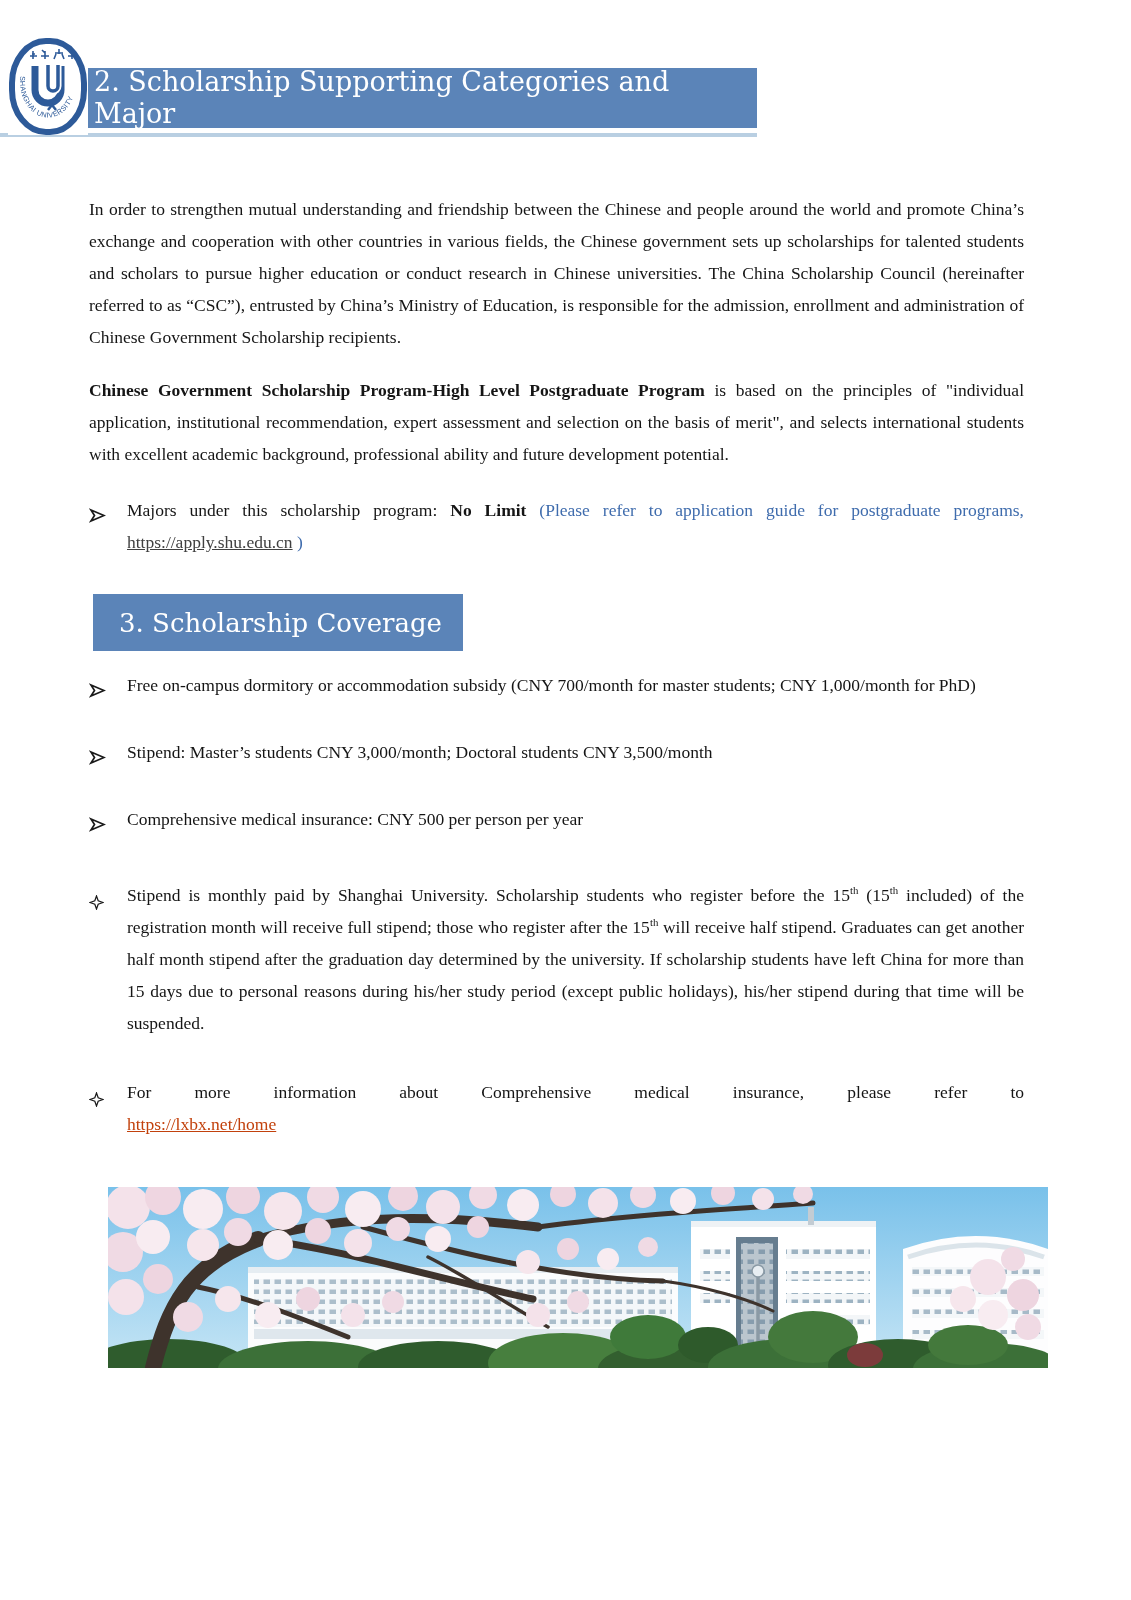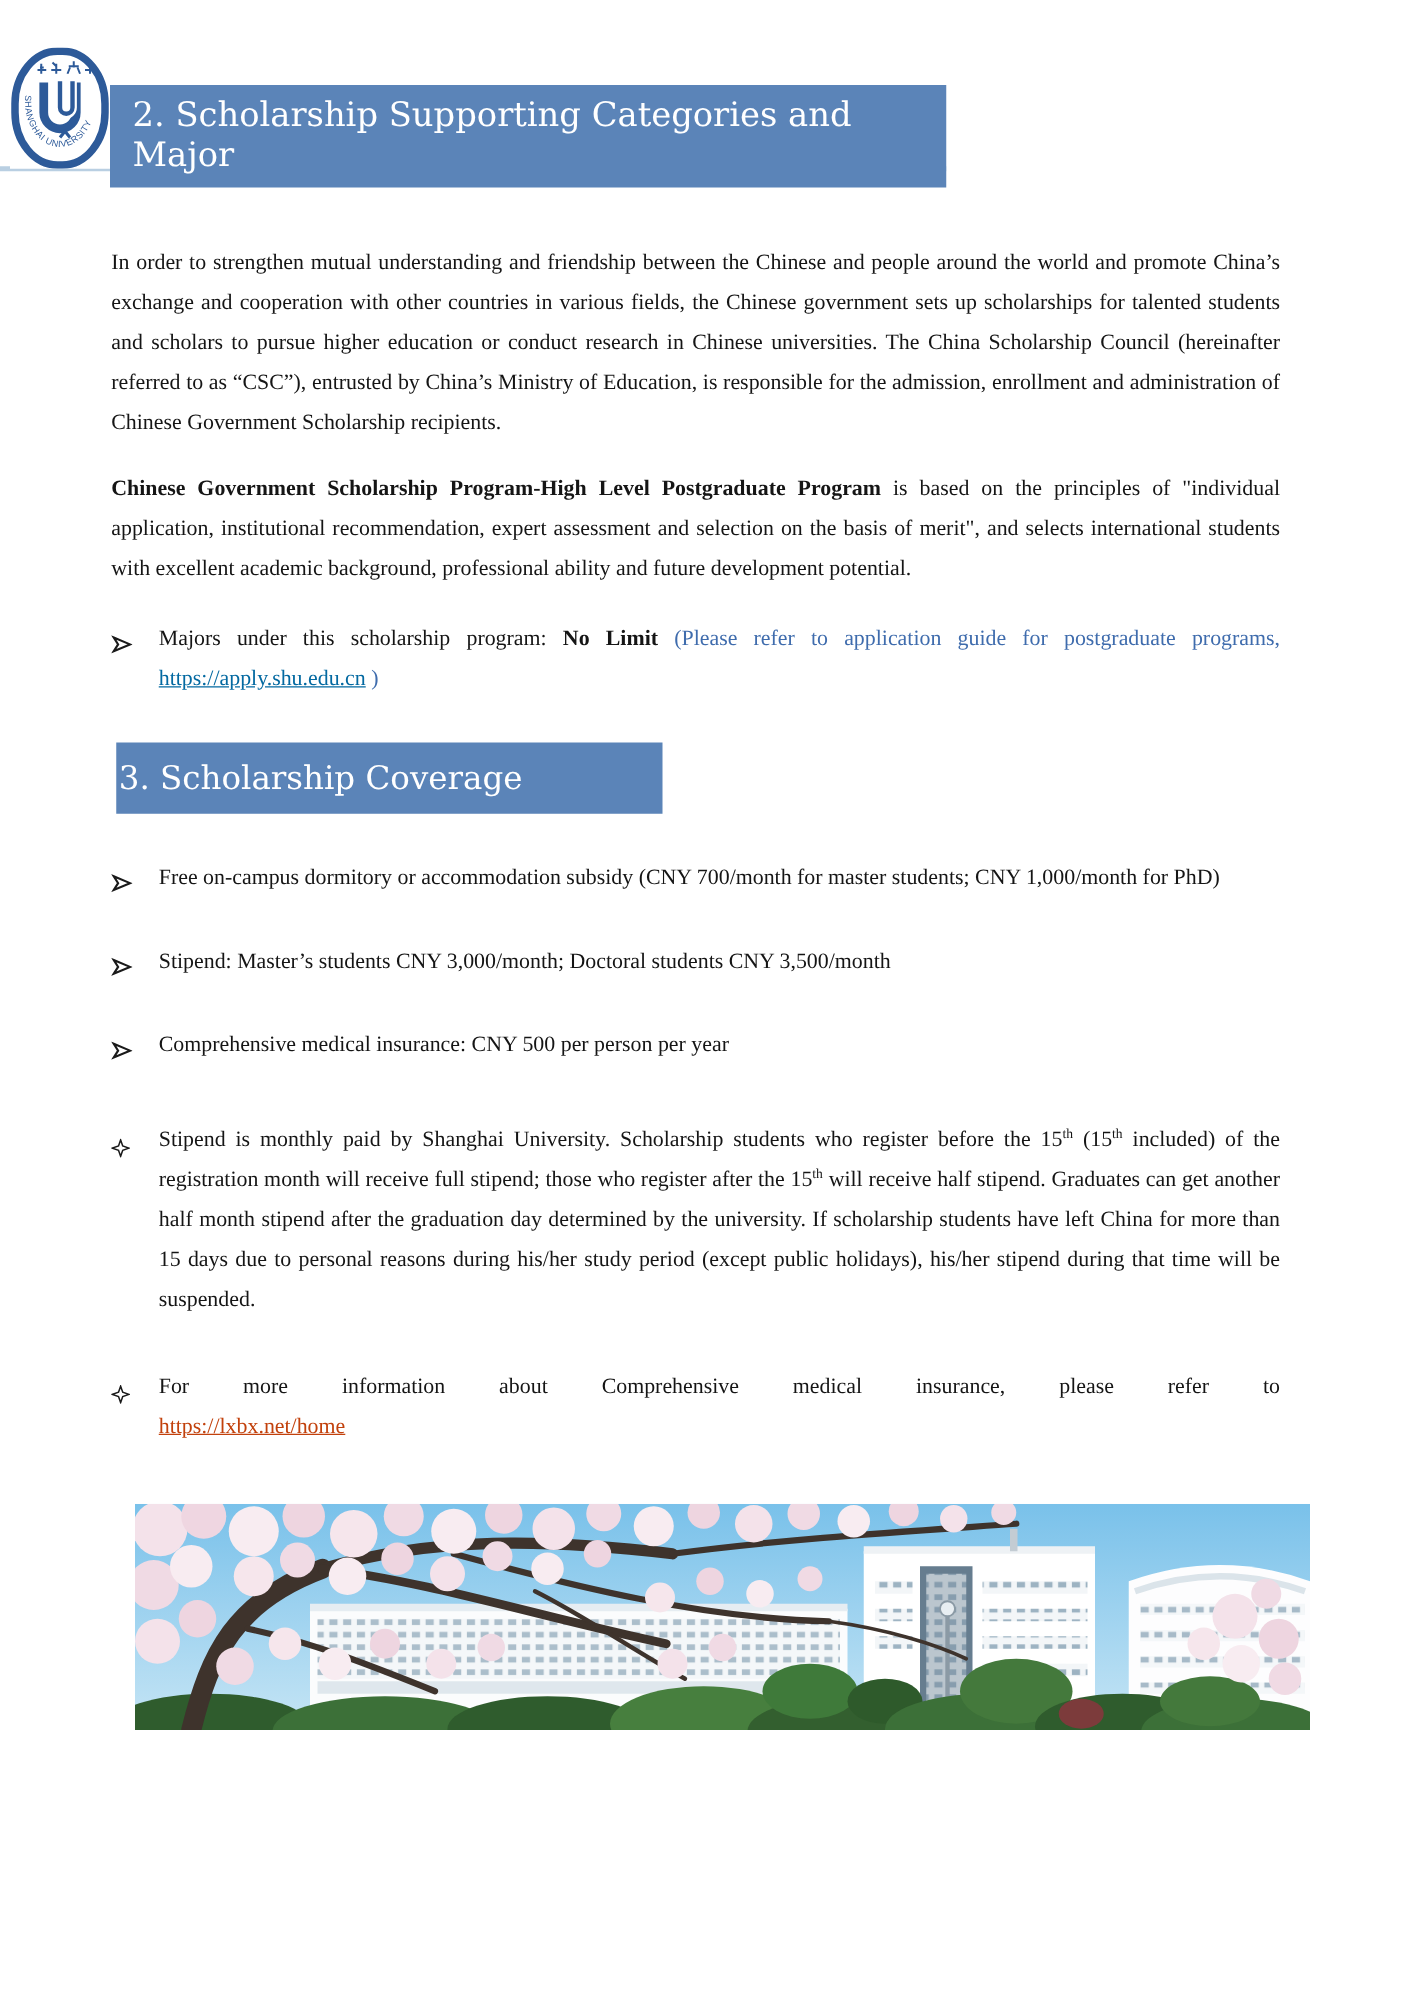--- a/index.html
+++ b/index.html
@@ -27,35 +27,35 @@
     background: #ffffff;
   }
   .banner {
     background: #5b84b8;
     color: #ffffff;
     font-family: "DejaVu Serif", serif;
     display: flex; align-items: center;
   }
   .banner-s2 {
     position: absolute; top: 68px; left: 88px;
-    width: 669px; height: 82px;
-    font-size: 27px; padding-left: 18px;
+    width: 669px; height: 60px;
+    font-size: 27px; padding-left: 6px;
   }
   .banner-s3 {
-    width: 437px; height: 57px;
-    font-size: 26px; padding-left: 2px;
-    margin: 36px 0 34px 4px;
+    width: 370px; height: 57px;
+    font-size: 26px; padding-left: 26px;
+    margin: 36px 0 18px 4px;
   }
   
   .main { position: absolute; top: 135px; left: 0; width: 1131px; padding: 0 107px 0 89px; }
   .para { text-align: justify; margin-top: 58px; }
   .para-2 { margin-top: 21px; }
   b, .bold { font-weight: bold; }
   .blue-text { color: #3f6cad; }
-  a.blue-link { color: #0369a1; text-decoration: underline; cursor: pointer; }
+  a.blue-link { color: #404040; text-decoration: underline; cursor: pointer; }
   a.dark-link { color: #c2410c; text-decoration: underline; cursor: pointer; }
   ul.plain { list-style: none; }
   .bullet-item { display: flex; margin-top: 24px; }
   .bullet-item .marker { flex: 0 0 38px; padding-top: 7px; }
   .bullet-item .btext { flex: 1; text-align: justify; }
   .force-break .btext { text-align-last: justify; }
   .s3-list .bullet-item { margin-top: 17px; margin-bottom: 28px; }
   .notes-label { margin-top: 23px; font-weight: bold; font-size: 18px; letter-spacing: 0.3px; }
   .notes-list .bullet-item { margin-top: 37px; }
   .notes-list .marker { padding-top: 9px; }

